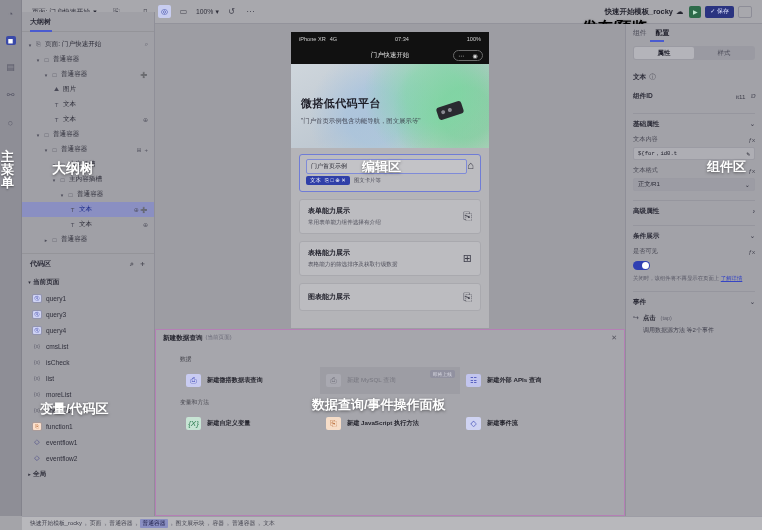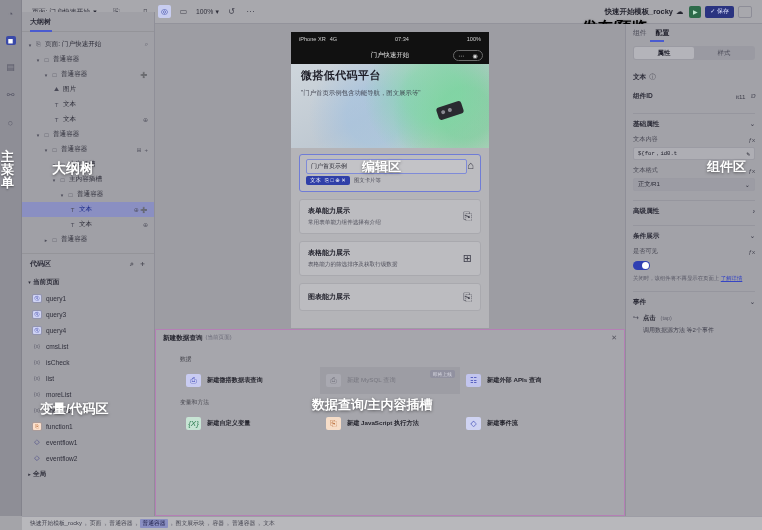--- a/index.html
+++ b/index.html
@@ -125,21 +125,21 @@
     border:1px solid #6b6b6b; border-radius:6px; display:flex; align-items:center;
     justify-content:space-around; font-size:6px; color:#ddd;
   }
   .hero {
     height:84px;
     background:
       radial-gradient(circle at 72% 36%, rgba(120,220,160,.55) 0 18%, rgba(120,220,160,0) 46%),
       radial-gradient(circle at 88% 58%, rgba(90,200,130,.5) 0 14%, rgba(90,200,130,0) 40%),
       radial-gradient(circle at 42% 62%, rgba(150,190,230,.45) 0 22%, rgba(150,190,230,0) 52%),
       linear-gradient(150deg,#cfd6dc 0%, #bfc9d2 48%, #c7d3cd 100%);
-    padding:4px 10px 0 10px; position:relative;
+    padding:32px 10px 0 10px; position:relative;
   }
   .hero h1 { font-size:11px; font-weight:700; color:#1d1d27; letter-spacing:.4px;}
   .hero p { font-size:6.4px; color:#2d2d3a; margin-top:6px; opacity:.85;}
   .hero .blob { position:absolute; right:26px; top:40px; width:26px;height:13px;background:#2a2a30;border-radius:3px;transform:rotate(-18deg);}
   .hero .blob:after{content:"";position:absolute;left:4px;top:4px;width:4px;height:4px;border-radius:50%;background:#8a8a92;box-shadow:7px 0 0 #8a8a92;}
 
   .cardlist { background:#b4b4b8; padding:6px 8px 10px 8px; }
   .card {
     background:#bcbcc0; border:1px solid #a9a9ae; border-radius:3px;
     padding:6px 8px; margin-bottom:7px; display:flex; align-items:center; min-height:28px;
@@ -629,21 +629,21 @@
           <span class="di o1">⎘</span>
           <span class="dl">新建 JavaScript 执行方法</span>
         </div>
         <div class="dp-item">
           <span class="di p1">◇</span>
           <span class="dl">新建事件流</span>
         </div>
       </div>
     </div>
   </div>
-  <div class="overlay-lbl" style="left:312px;top:396px;font-size:13px;">数据查询/主内容插槽</div>
+  <div class="overlay-lbl" style="left:312px;top:396px;font-size:13px;">数据查询/事件操作面板</div>
 
   <div class="crumbbar">
     <span>快速开始模板_rocky</span>
     <span class="sep">›</span>
     <span>页面</span>
     <span class="sep">›</span>
     <span>普通容器</span>
     <span class="sep">›</span>
     <span class="cur">普通容器</span>
     <span class="sep">›</span>

